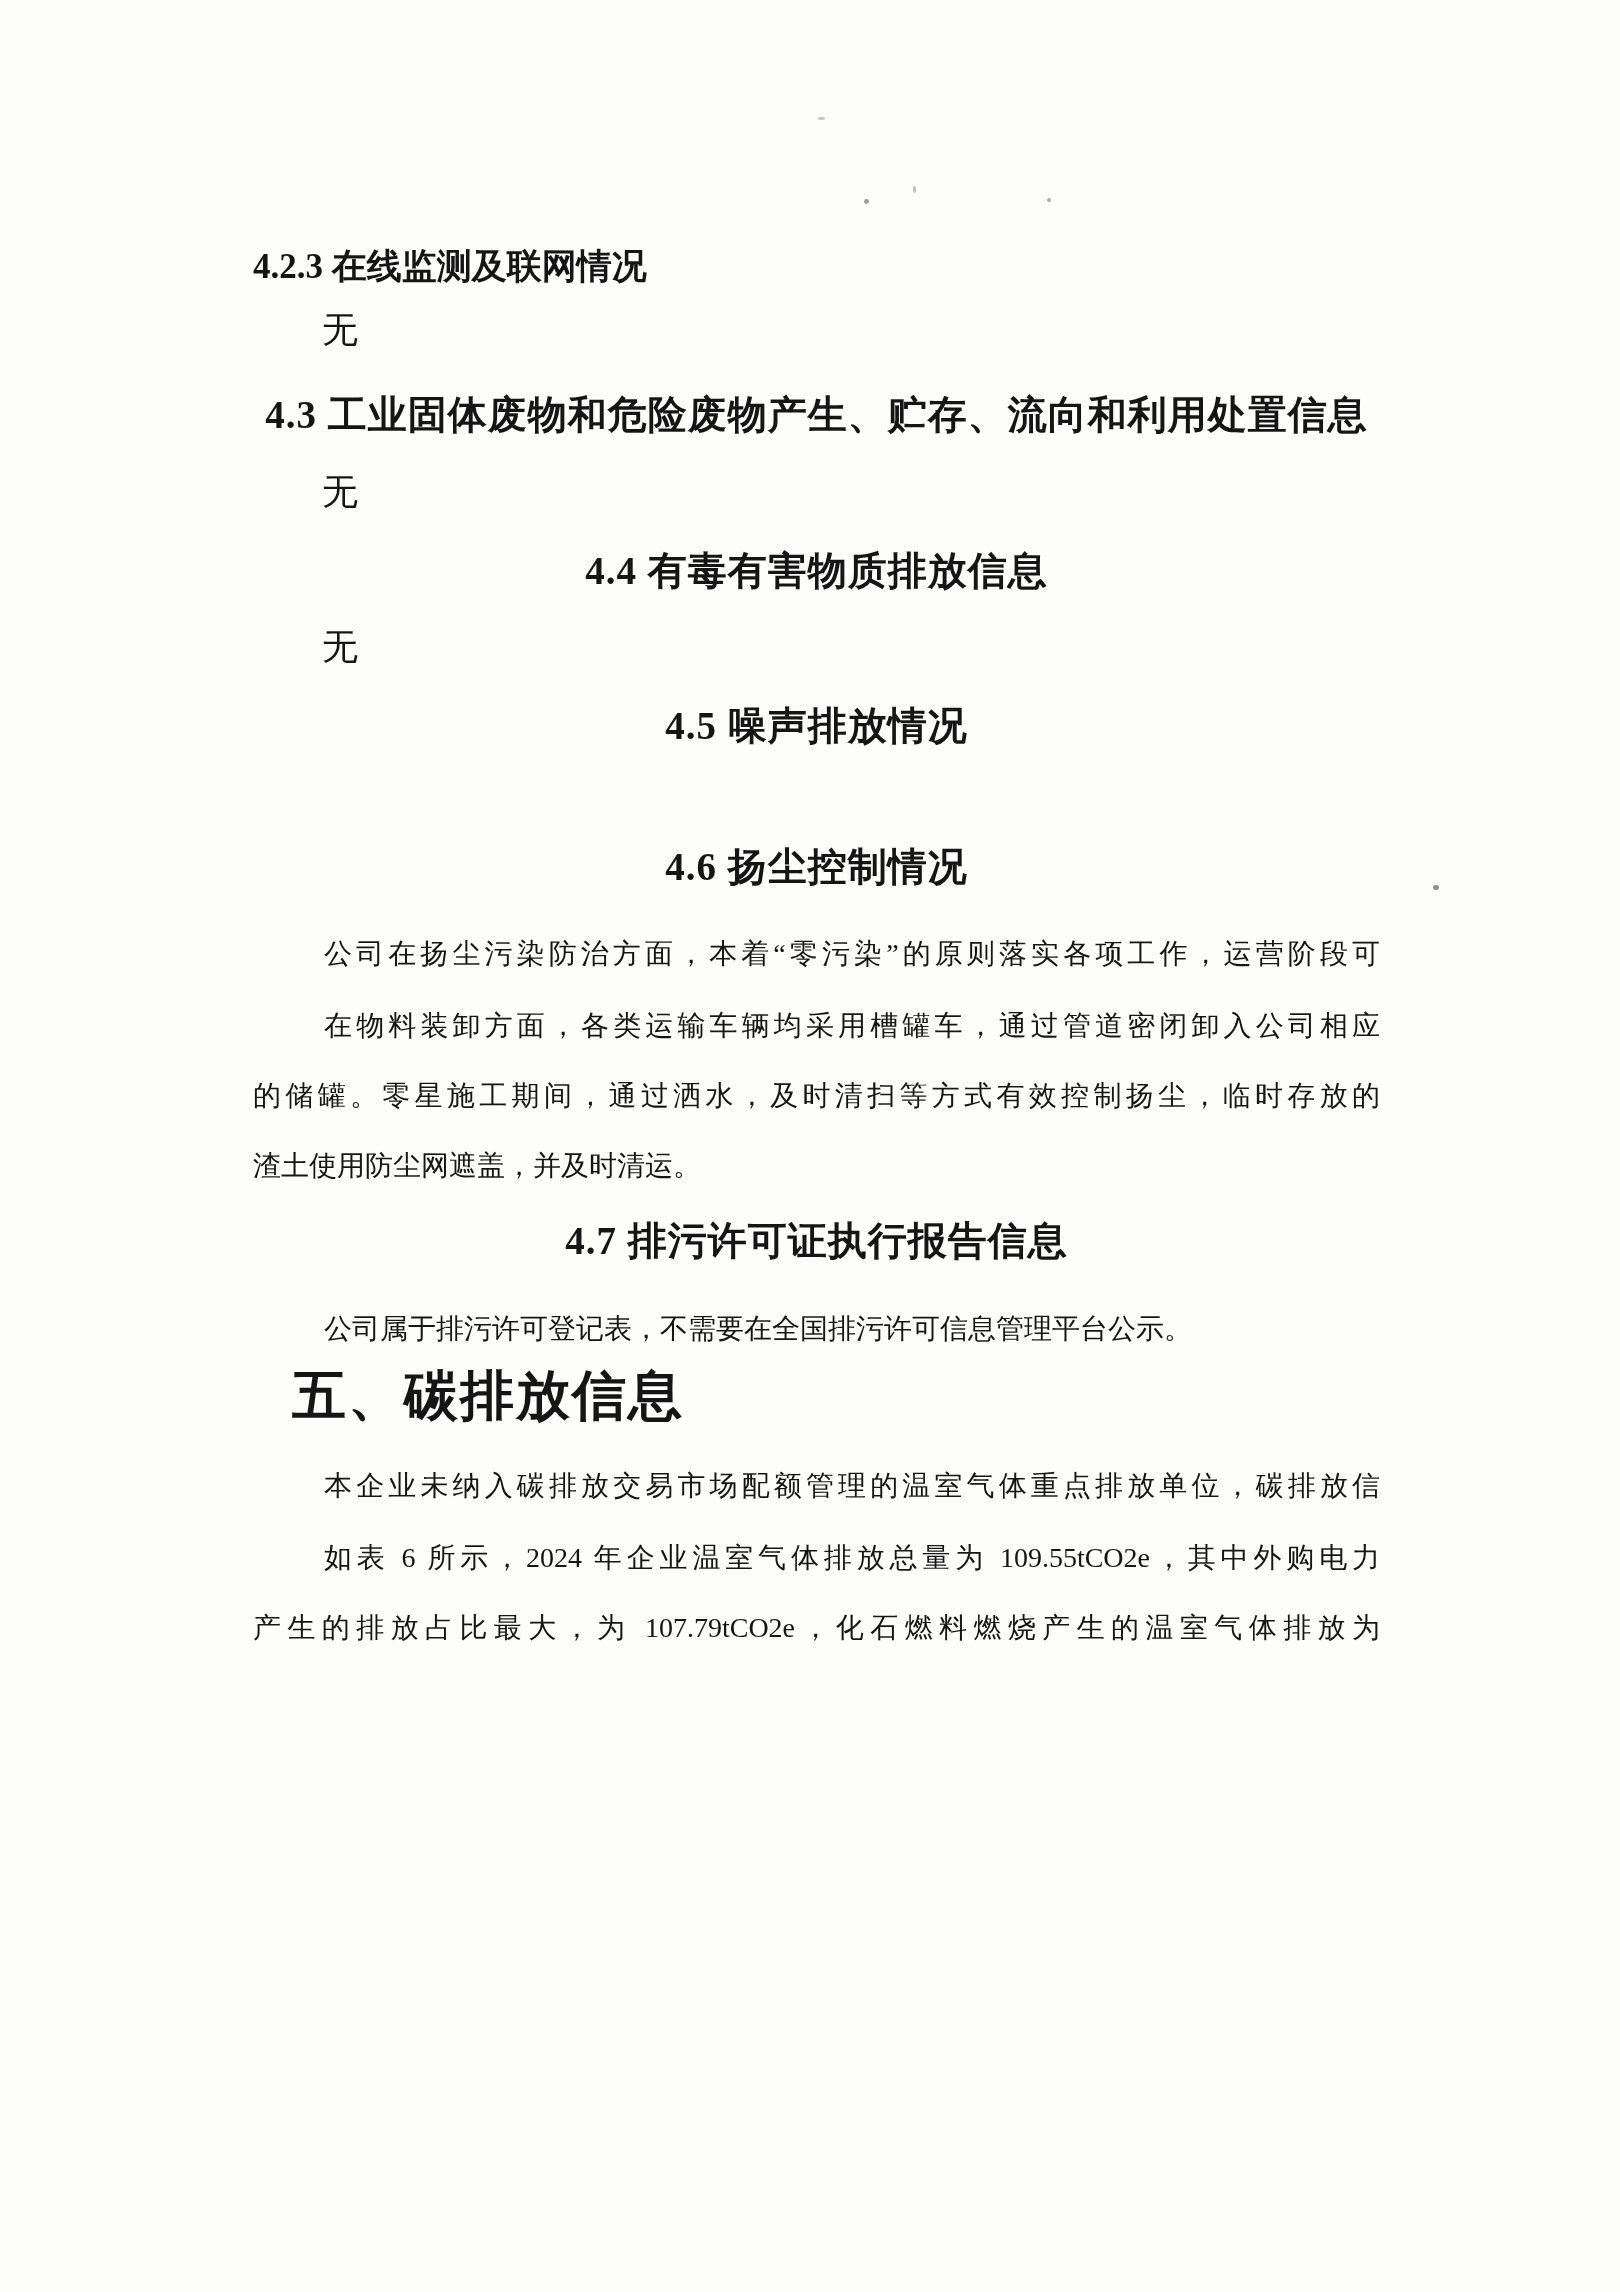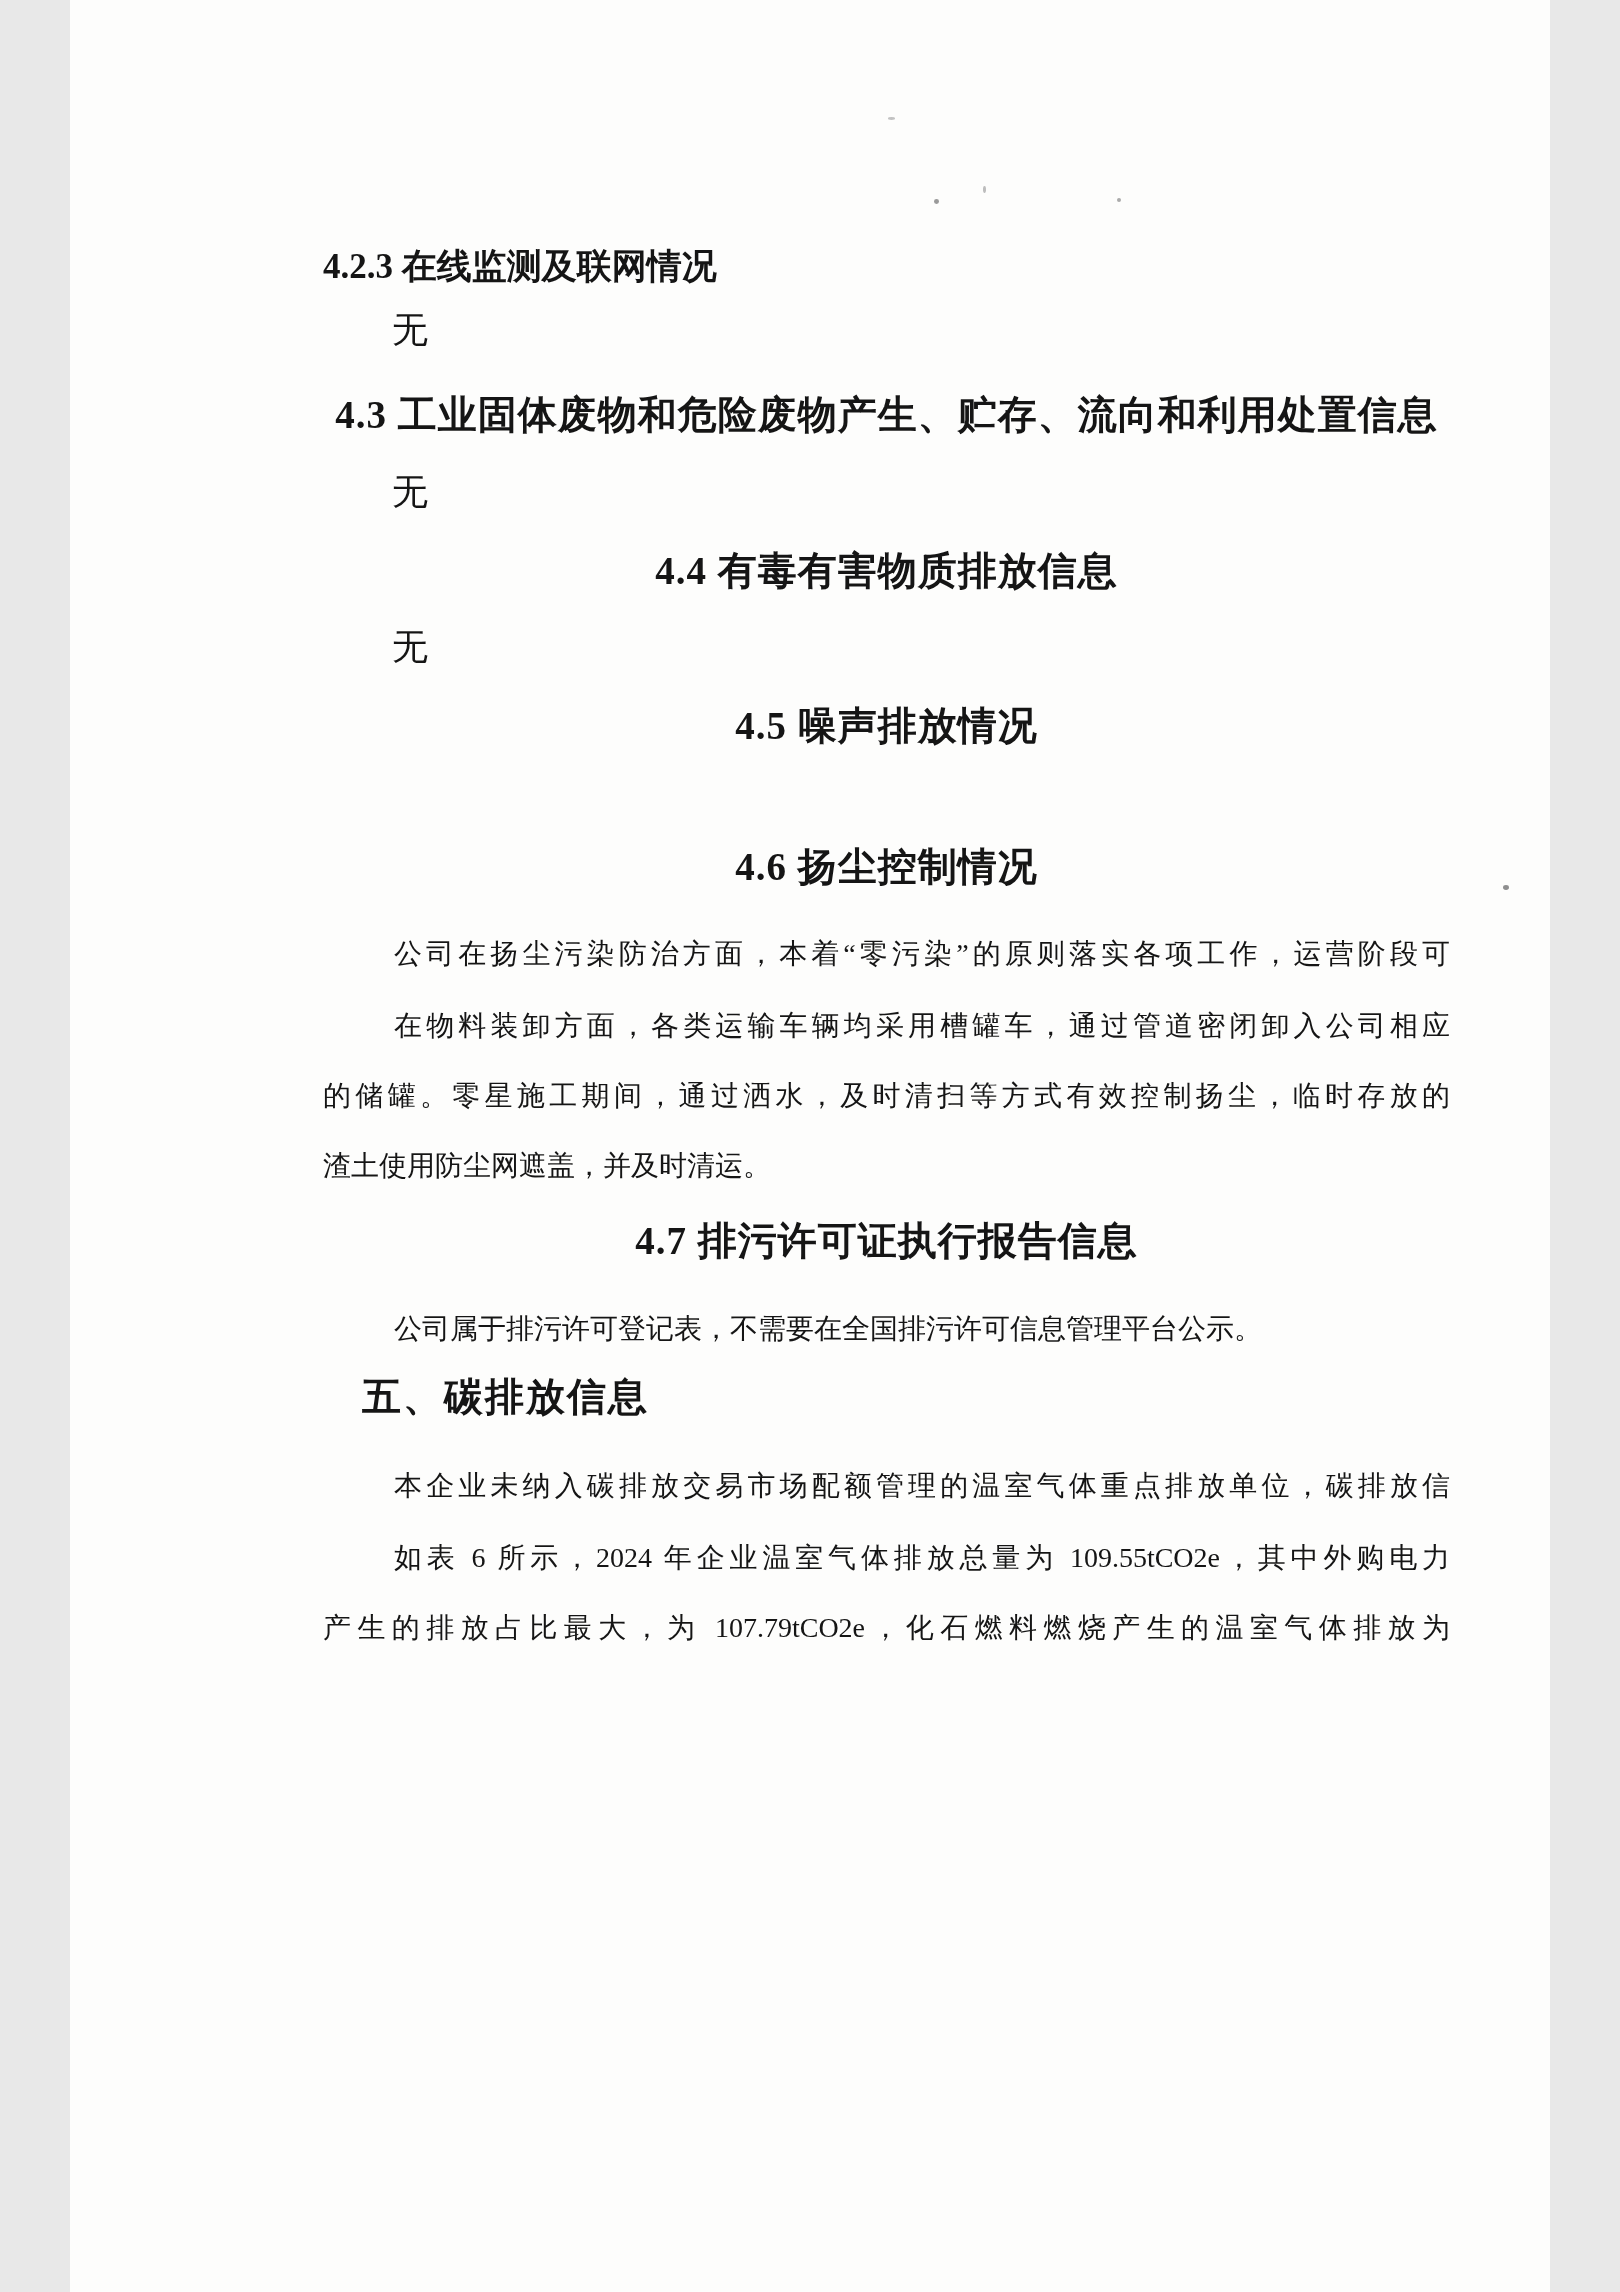--- a/index.html
+++ b/index.html
@@ -2,37 +2,37 @@
 <html><head>
 <meta charset="utf-8">
 <style>
   html, body {
     margin: 0;
     padding: 0;
     background: #e8e8e8;
   }
   .page {
     position: relative;
-    width: 1480px;
+    width: 1620px;
     height: 2293px;
     margin: 0 auto;
     background: #fdfdfc;
     overflow: hidden;
     color: #151515;
     font-family: "Liberation Serif", "DejaVu Serif", serif;
   }
   .col {
     position: absolute;
     left: 253px;
     top: 0;
     width: 1127px;
   }
   
   .h1 {
-    font-size: 39px;
+    font-size: 54px;
     font-weight: 700;
     line-height: 59px;
     margin: 4px;
     margin-left: 39px;
     letter-spacing: 2px;
   }
   .h2 {
     font-size: 39px;
     font-weight: 700;
     line-height: 53px;

